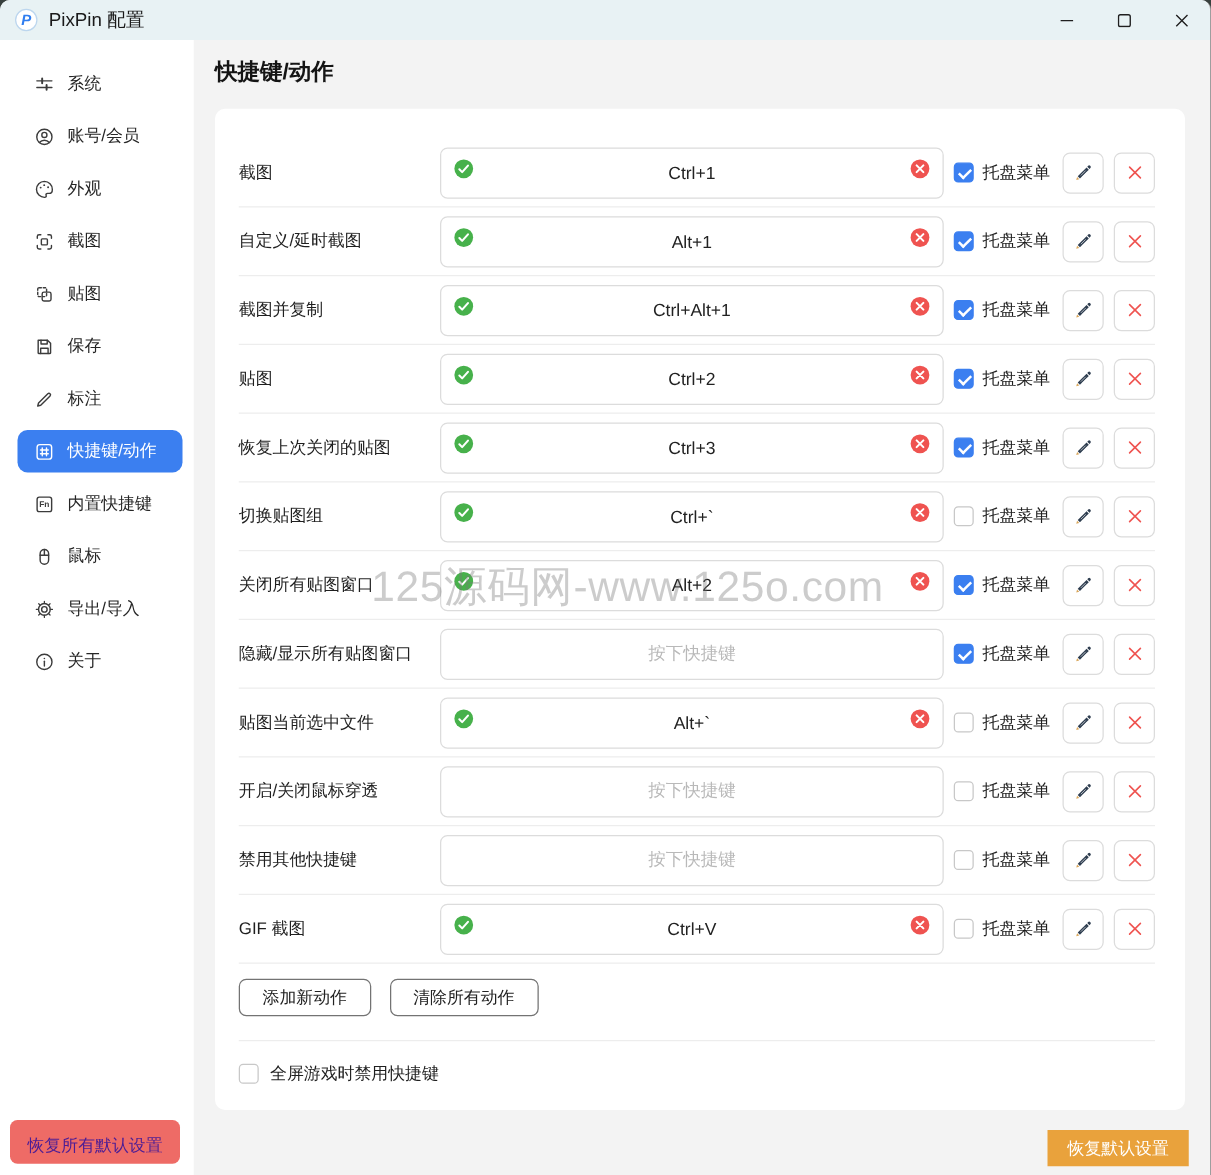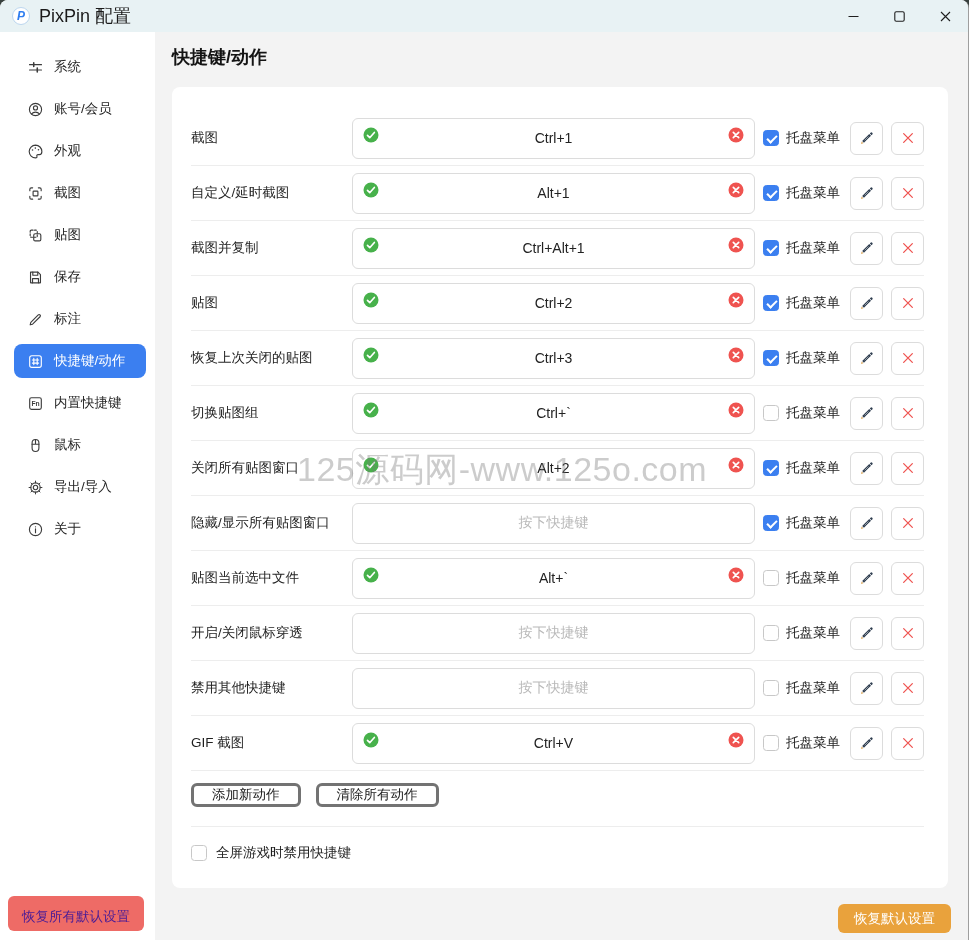--- a/index.html
+++ b/index.html
@@ -8,21 +8,21 @@
   #window {
     position:absolute; inset:0; width:969px; height:940px;
     border-radius:8px 8px 0 0; overflow:hidden; background:#f3f3f3;
     border-right:1px solid rgba(0,0,0,.35);
   }
   
   #titlebar { height:32px; background:#e8f2f4; display:flex; align-items:center; position:relative; }
   #app-logo { width:18px; height:18px; border-radius:50%; background:#fff; border:1px solid #bcd6ee;
     margin-left:12px; display:flex; align-items:center; justify-content:center;
     color:#2f7ef0; font-size:12px; font-weight:bold; font-style:italic; line-height:1; }
-  #app-title { margin-left:9px; font-size:18px; color:#1a1a1a; }
+  #app-title { margin-left:9px; font-size:15px; color:#1a1a1a; }
   #win-controls { position:absolute; right:0; top:0; height:32px; display:flex; }
   .win-btn { width:46px; height:32px; display:flex; align-items:center; justify-content:center; color:#1f1f1f; }
   
   #body-row { display:flex; height:908px; position:relative; }
   #sidebar { width:155px; background:#ffffff; height:100%; padding-top:18px; position:relative; flex:none; }
   .side-item { height:34px; margin:0 9px 8px 14px; border-radius:8px; display:flex; align-items:center;
     gap:10px; padding-left:13px; font-size:13.5px; color:#262626; cursor:default; }
   .side-item .icon { width:17px; height:17px; display:flex; color:#3c3c3c; }
   .side-item .icon svg { width:17px; height:17px; }
   .side-item.active { background:var(--accent,#3b7ff0); color:#fff; }
@@ -46,30 +46,30 @@
     position:relative; flex:none; }
   .checkbox.checked { background:var(--accent,#3b82f6); border-color:var(--accent,#3b82f6); }
   .checkbox.checked::after { content:""; position:absolute; left:5px; top:2px; width:4px; height:8px;
     border:solid #fff; border-width:0 2px 2px 0; transform:rotate(45deg); }
   .hk-row .checkbox { margin-left:8px; }
   .tray-label { font-size:13.5px; color:#1f1f1f; margin-left:7px; width:58px; }
   .sq-btn { width:33px; height:33px; border:1px solid #dcdcdc; border-radius:6px; background:#fff;
     display:flex; align-items:center; justify-content:center; margin-left:8px; flex:none; }
   
   #action-btns { display:flex; gap:15px; margin-top:12px; }
-  .flat-btn { height:24px; padding:0 18px; border:3px solid #737373; border-radius:6px; background:#fff;
+  .flat-btn { height:30px; padding:0 18px; border:1px solid #737373; border-radius:6px; background:#fff;
     font-size:13.5px; color:#222; display:flex; align-items:center; font-family:inherit; }
   #card-divider { border-top:1px solid #ededed; margin-top:19px; }
   #fullscreen-row { display:flex; align-items:center; gap:9px; margin-top:14px; height:24px; }
   #fullscreen-row span { font-size:13.5px; color:#1f1f1f; }
   
   #restore-all-btn { position:absolute; left:8px; bottom:9px; height:35px; padding:12px 14px;
     background:var(--restoreAll,#ee6b66); color:#4c1d95; font-size:13.5px; border:none; border-radius:6px; }
   #restore-default-btn { position:absolute; right:17px; bottom:7px; height:29px; padding:0 16px;
-    background:var(--restoreDef,#e9a23c); color:#fff; font-size:13.5px; border:none; border-radius:6px; }
+    background:var(--restoreDef,#e9a23c); color:#fff; font-size:13.5px; border:none; border-radius:0; }
   
   #watermark { position:absolute; left:297px; top:447px; font-size:34px; color:rgba(120,120,120,.38);
     white-space:nowrap; z-index:60; pointer-events:none; letter-spacing:.5px; }
 </style>
 </head>
 <body>
 
 <div id="window">
 
   <div id="titlebar">

